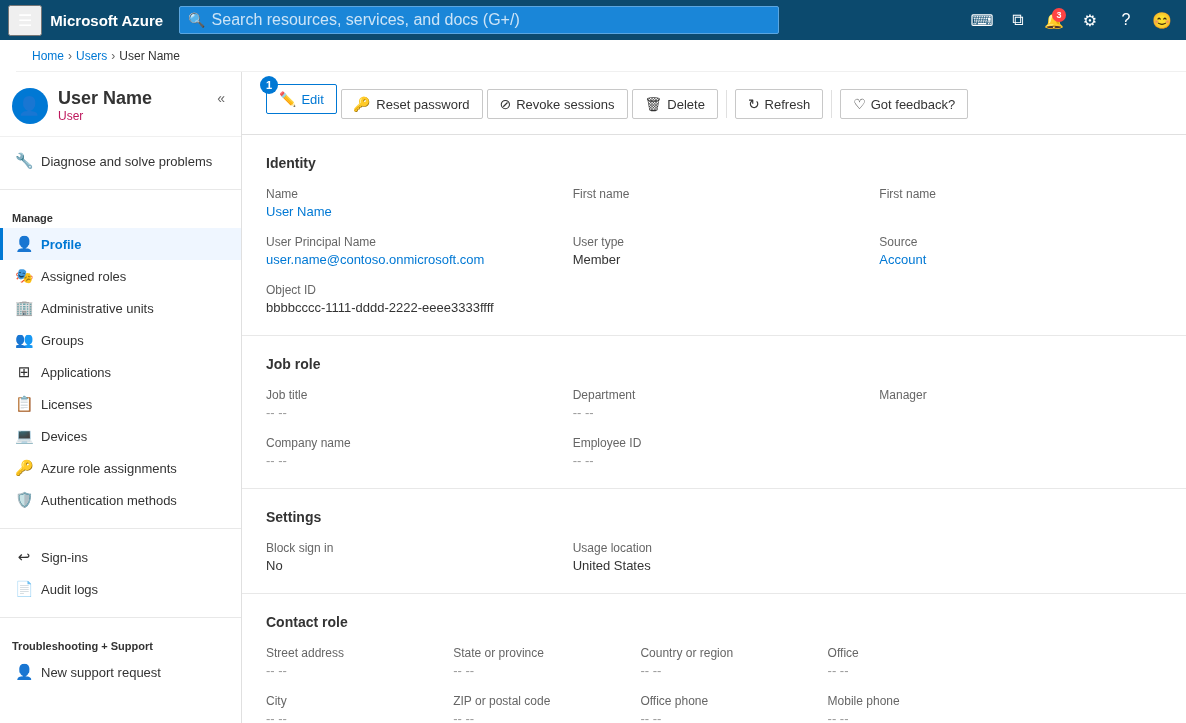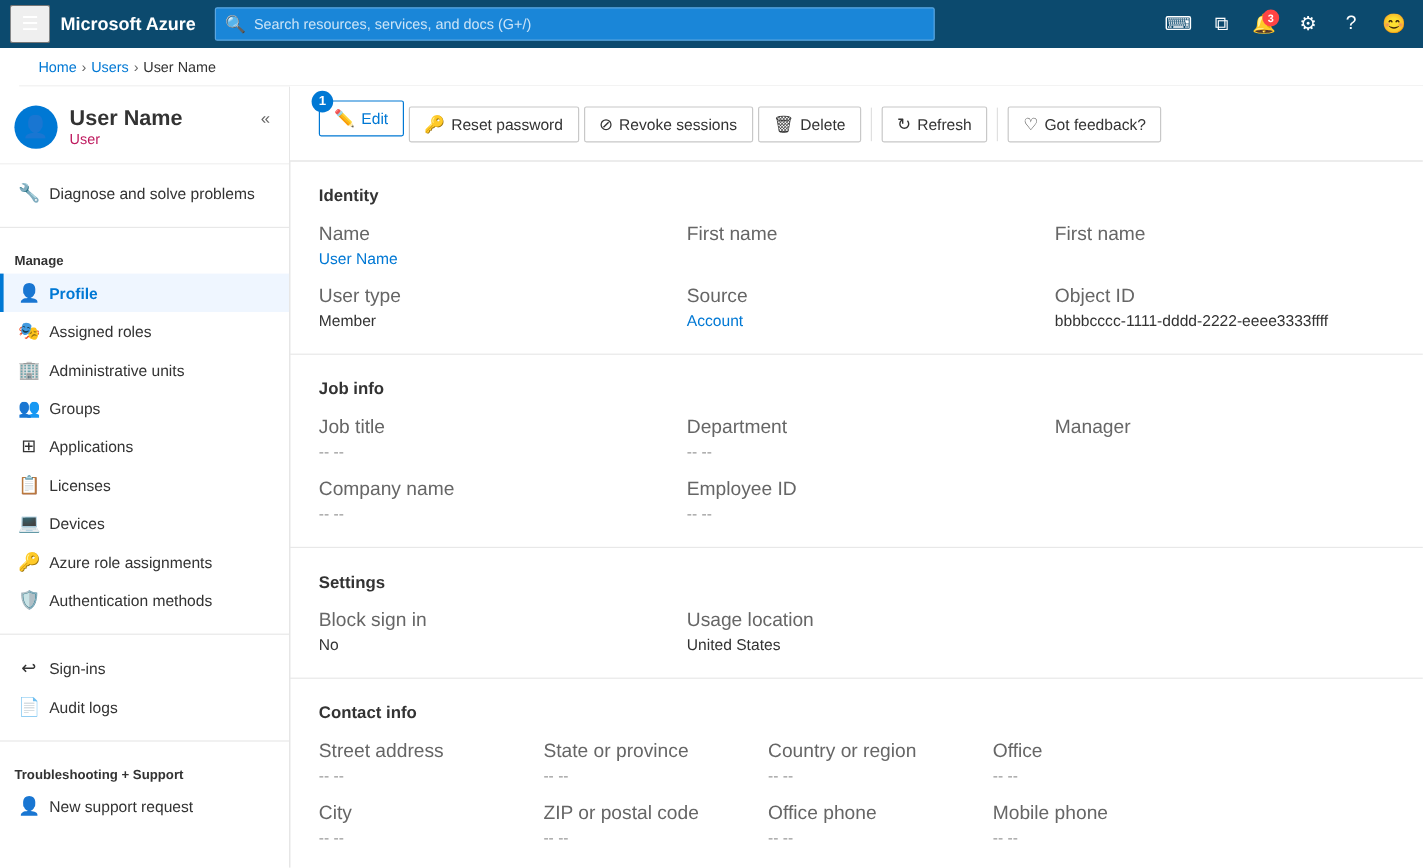--- a/index.html
+++ b/index.html
@@ -10,21 +10,21 @@
       display: flex; align-items: center; background: #0c4a6e; height: 40px;
       padding: 0 8px; gap: 8px; position: fixed; top: 0; left: 0; right: 0; z-index: 100;
     }
     .nav-hamburger { color: #fff; cursor: pointer; font-size: 16px; padding: 4px 8px; }
     .nav-logo { color: #fff; font-size: 15px; font-weight: 600; white-space: nowrap; margin-right: 8px; }
     .nav-search {
       flex: 1; max-width: 600px; background: #1a86d8; border: 1px solid #5ba6e0;
       border-radius: 2px; display: flex; align-items: center; padding: 0 8px; height: 28px;
     }
     .nav-search input {
-      background: transparent; border: none; outline: none; color: #fff; font-size: 12px; flex: 1;
+      background: transparent; border: none; outline: none; color: #fff; font-size: 16px; flex: 1;
     }
     .nav-search input::placeholder { color: #cce4f7; }
     .nav-search-icon { color: #cce4f7; margin-right: 6px; font-size: 14px; }
     .nav-icons { display: flex; align-items: center; margin-left: auto; gap: 4px; }
     .nav-icon-btn {
       color: #fff; background: transparent; border: none; cursor: pointer;
       width: 32px; height: 32px; display: flex; align-items: center; justify-content: center;
       font-size: 16px; position: relative; border-radius: 2px;
     }
     .badge {
@@ -98,21 +98,21 @@
       background: #0078d4; color: #fff; border-radius: 50%; width: 18px; height: 18px;
       font-size: 11px; font-weight: bold; display: flex; align-items: center; justify-content: center;
       position: absolute; top: -8px; left: -6px;
     }
     .btn-wrap { position: relative; display: inline-flex; align-items: center; margin-bottom: 10px; }
 
     
     .profile-section { padding: 20px 24px; border-bottom: 1px solid #e8e8e8; }
     .section-title { font-size: 14px; font-weight: 700; color: #333; margin-bottom: 16px; }
     .field-grid { display: grid; grid-template-columns: repeat(3, 1fr); gap: 16px 24px; }
-    .field-label { font-size: 16px; color: #666; margin-bottom: 3px; }
+    .field-label { font-size: 12px; color: #666; margin-bottom: 3px; }
     .field-value { font-size: 13px; color: #333; }
     .field-value.link { color: #0078d4; cursor: pointer; text-decoration: none; }
     .field-value.empty { color: #999; }
 
     ::-webkit-scrollbar { width: 6px; }
     ::-webkit-scrollbar-thumb { background: #c0c0c0; border-radius: 3px; }
   </style>
 </head>
 <body>
 
@@ -272,36 +272,40 @@
         </div>
         <div>
           <div class="field-label">First name</div>
           <div class="field-value"></div>
         </div>
         <div>
           <div class="field-label">First name</div>
           <div class="field-value"></div>
         </div>
         <div>
+          <div class="field-label">User Principal Name</div>
+          <div class="field-value link">user.name@contoso.onmicrosoft.com</div>
+        </div>
+        <div>
           <div class="field-label">User type</div>
           <div class="field-value">Member</div>
         </div>
         <div>
           <div class="field-label">Source</div>
           <div class="field-value link">Account</div>
         </div>
         <div>
           <div class="field-label">Object ID</div>
           <div class="field-value">bbbbcccc-1111-dddd-2222-eeee3333ffff</div>
         </div>
       </div>
     </div>
 
     <div class="profile-section">
-      <div class="section-title">Job info</div>
+      <div class="section-title">Job role</div>
       <div class="field-grid">
         <div>
           <div class="field-label">Job title</div>
           <div class="field-value empty">-- --</div>
         </div>
         <div>
           <div class="field-label">Department</div>
           <div class="field-value empty">-- --</div>
         </div>
         <div>
@@ -327,21 +331,21 @@
           <div class="field-value">No</div>
         </div>
         <div>
           <div class="field-label">Usage location</div>
           <div class="field-value">United States</div>
         </div>
       </div>
     </div>
 
     <div class="profile-section">
-      <div class="section-title">Contact info</div>
+      <div class="section-title">Contact role</div>
       <div style="display:grid;grid-template-columns:repeat(5,1fr);gap:16px 40px;">
         <div>
           <div class="field-label">Street address</div>
           <div class="field-value empty">-- --</div>
         </div>
         <div>
           <div class="field-label">State or province</div>
           <div class="field-value empty">-- --</div>
         </div>
         <div>

